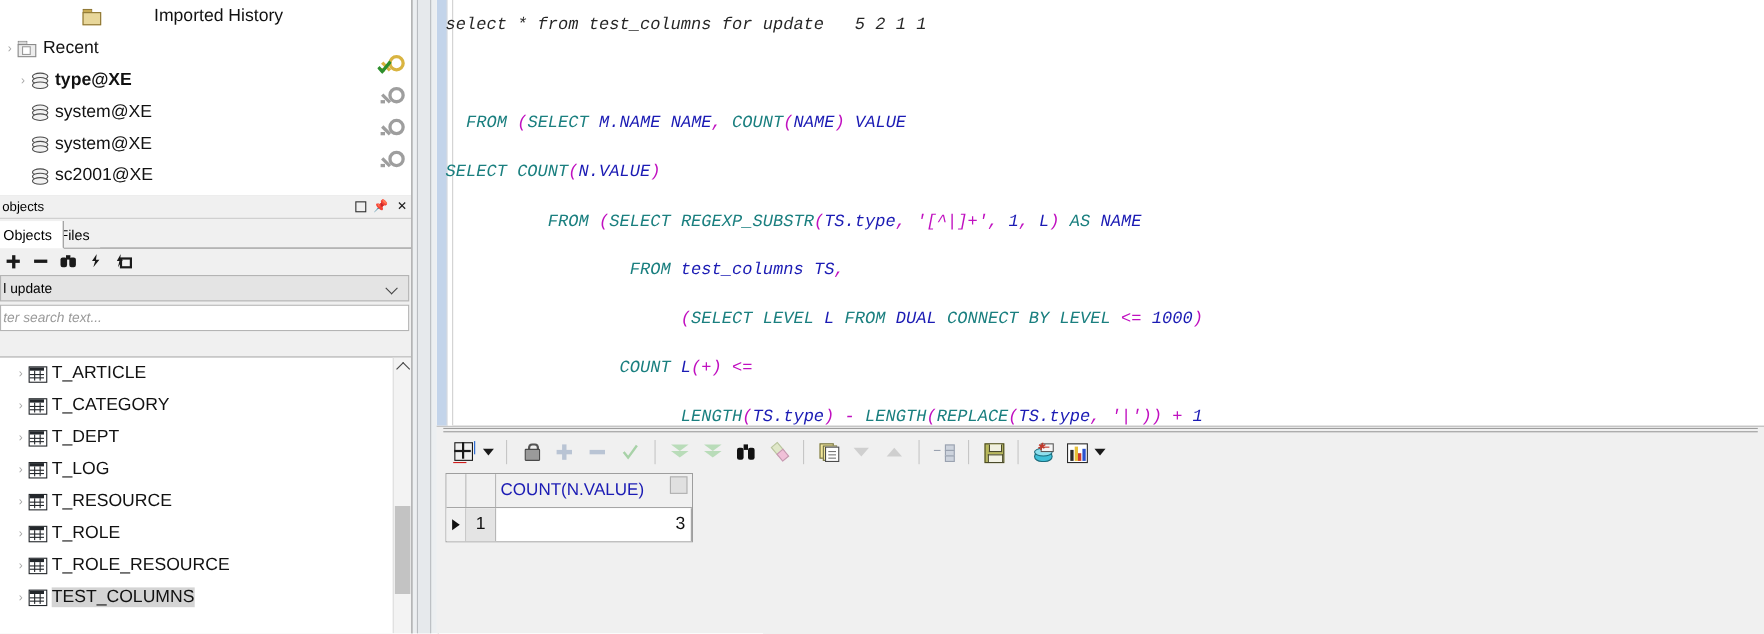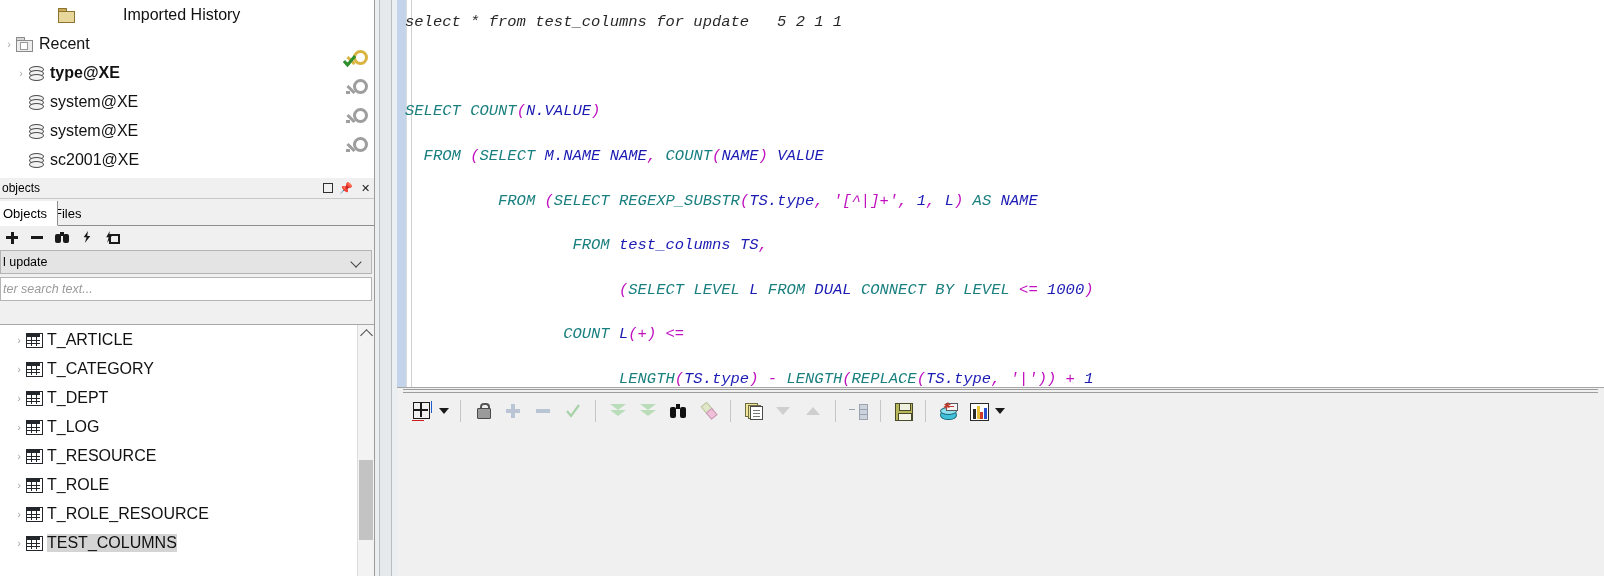--- a/index.html
+++ b/index.html
@@ -250,21 +250,21 @@
 </style>
 </head>
 <body>
 
 <div class="app">
 
   <div class="left-col">
 
     <div class="conn-panel">
 
-      <div class="tree-row" style="padding-left:2px;gap:42px;">
+      <div class="tree-row" style="padding-left:19px;gap:42px;">
         <span class="expander">&nbsp;</span>
         <span class="ic ic-folder">
             <i class="tab"></i>
             <i class="body"></i>
           </span>
         <span class="node-label">Imported History</span>
       </div>
 
       <div class="tree-row" style="padding-left:2px;">
         <span class="expander">›</span>
@@ -515,22 +515,22 @@
   <div class="splitter">
     <div class="inner"></div>
   </div>
 
   <div class="editor-wrap">
     <div class="gutter"></div>
     <div class="gutter2"></div>
     <div class="code">
 <span class="ln faded">select * from test_columns for update   5 2 1 1</span>
 <span class="ln"> </span>
+<span class="ln">  <span class="k">FROM</span> <span class="p">(</span><span class="k">SELECT</span> <span class="id">M.NAME</span> <span class="id">NAME</span><span class="p">,</span> <span class="k">COUNT</span><span class="p">(</span><span class="id">NAME</span><span class="p">)</span> <span class="id">VALUE</span></span>
 <span class="ln"><span class="k">SELECT</span> <span class="k">COUNT</span><span class="p">(</span><span class="id">N.VALUE</span><span class="p">)</span></span>
-<span class="ln">  <span class="k">FROM</span> <span class="p">(</span><span class="k">SELECT</span> <span class="id">M.NAME</span> <span class="id">NAME</span><span class="p">,</span> <span class="k">COUNT</span><span class="p">(</span><span class="id">NAME</span><span class="p">)</span> <span class="id">VALUE</span></span>
 <span class="ln">          <span class="k">FROM</span> <span class="p">(</span><span class="k">SELECT</span> <span class="k">REGEXP_SUBSTR</span><span class="p">(</span><span class="id">TS.type</span><span class="p">,</span> <span class="s">'[^|]+'</span><span class="p">,</span> <span class="n">1</span><span class="p">,</span> <span class="id">L</span><span class="p">)</span> <span class="k">AS</span> <span class="id">NAME</span></span>
 <span class="ln">                  <span class="k">FROM</span> <span class="id">test_columns</span> <span class="id">TS</span><span class="p">,</span></span>
 <span class="ln">                       <span class="p">(</span><span class="k">SELECT</span> <span class="k">LEVEL</span> <span class="id">L</span> <span class="k">FROM</span> <span class="id">DUAL</span> <span class="k">CONNECT</span> <span class="k">BY</span> <span class="k">LEVEL</span> <span class="p">&lt;=</span> <span class="n">1000</span><span class="p">)</span></span>
 <span class="ln">                 <span class="k">COUNT</span> <span class="id">L</span><span class="p">(+)</span> <span class="p">&lt;=</span></span>
 <span class="ln">                       <span class="k">LENGTH</span><span class="p">(</span><span class="id">TS.type</span><span class="p">)</span> <span class="p">-</span> <span class="k">LENGTH</span><span class="p">(</span><span class="k">REPLACE</span><span class="p">(</span><span class="id">TS.type</span><span class="p">,</span> <span class="s">'|'</span><span class="p">))</span> <span class="p">+</span> <span class="n">1</span></span>
 
 
 
 
     </div>
@@ -655,15 +655,30 @@
           <span class="ic-chart">
             <b></b>
             <b></b>
             <b></b>
             <b></b>
           </span>
         </span>
       <span class="caret"></span>
     </div>
 
+    <div class="grid">
+      <div class="grid-head">
+        <div class="gh-arrow"></div>
+        <div class="gh-num"></div>
+        <div class="gh-col">
+          <span>COUNT(N.VALUE)</span>
+          <span class="gcorner"></span>
+        </div>
+      </div>
+      <div class="grid-row">
+        <div class="gr-arrow"></div>
+        <div class="gr-num">1</div>
+        <div class="gr-cell">3</div>
+      </div>
+    </div>
   </div>
 
 </div>
 
 </body></html>

